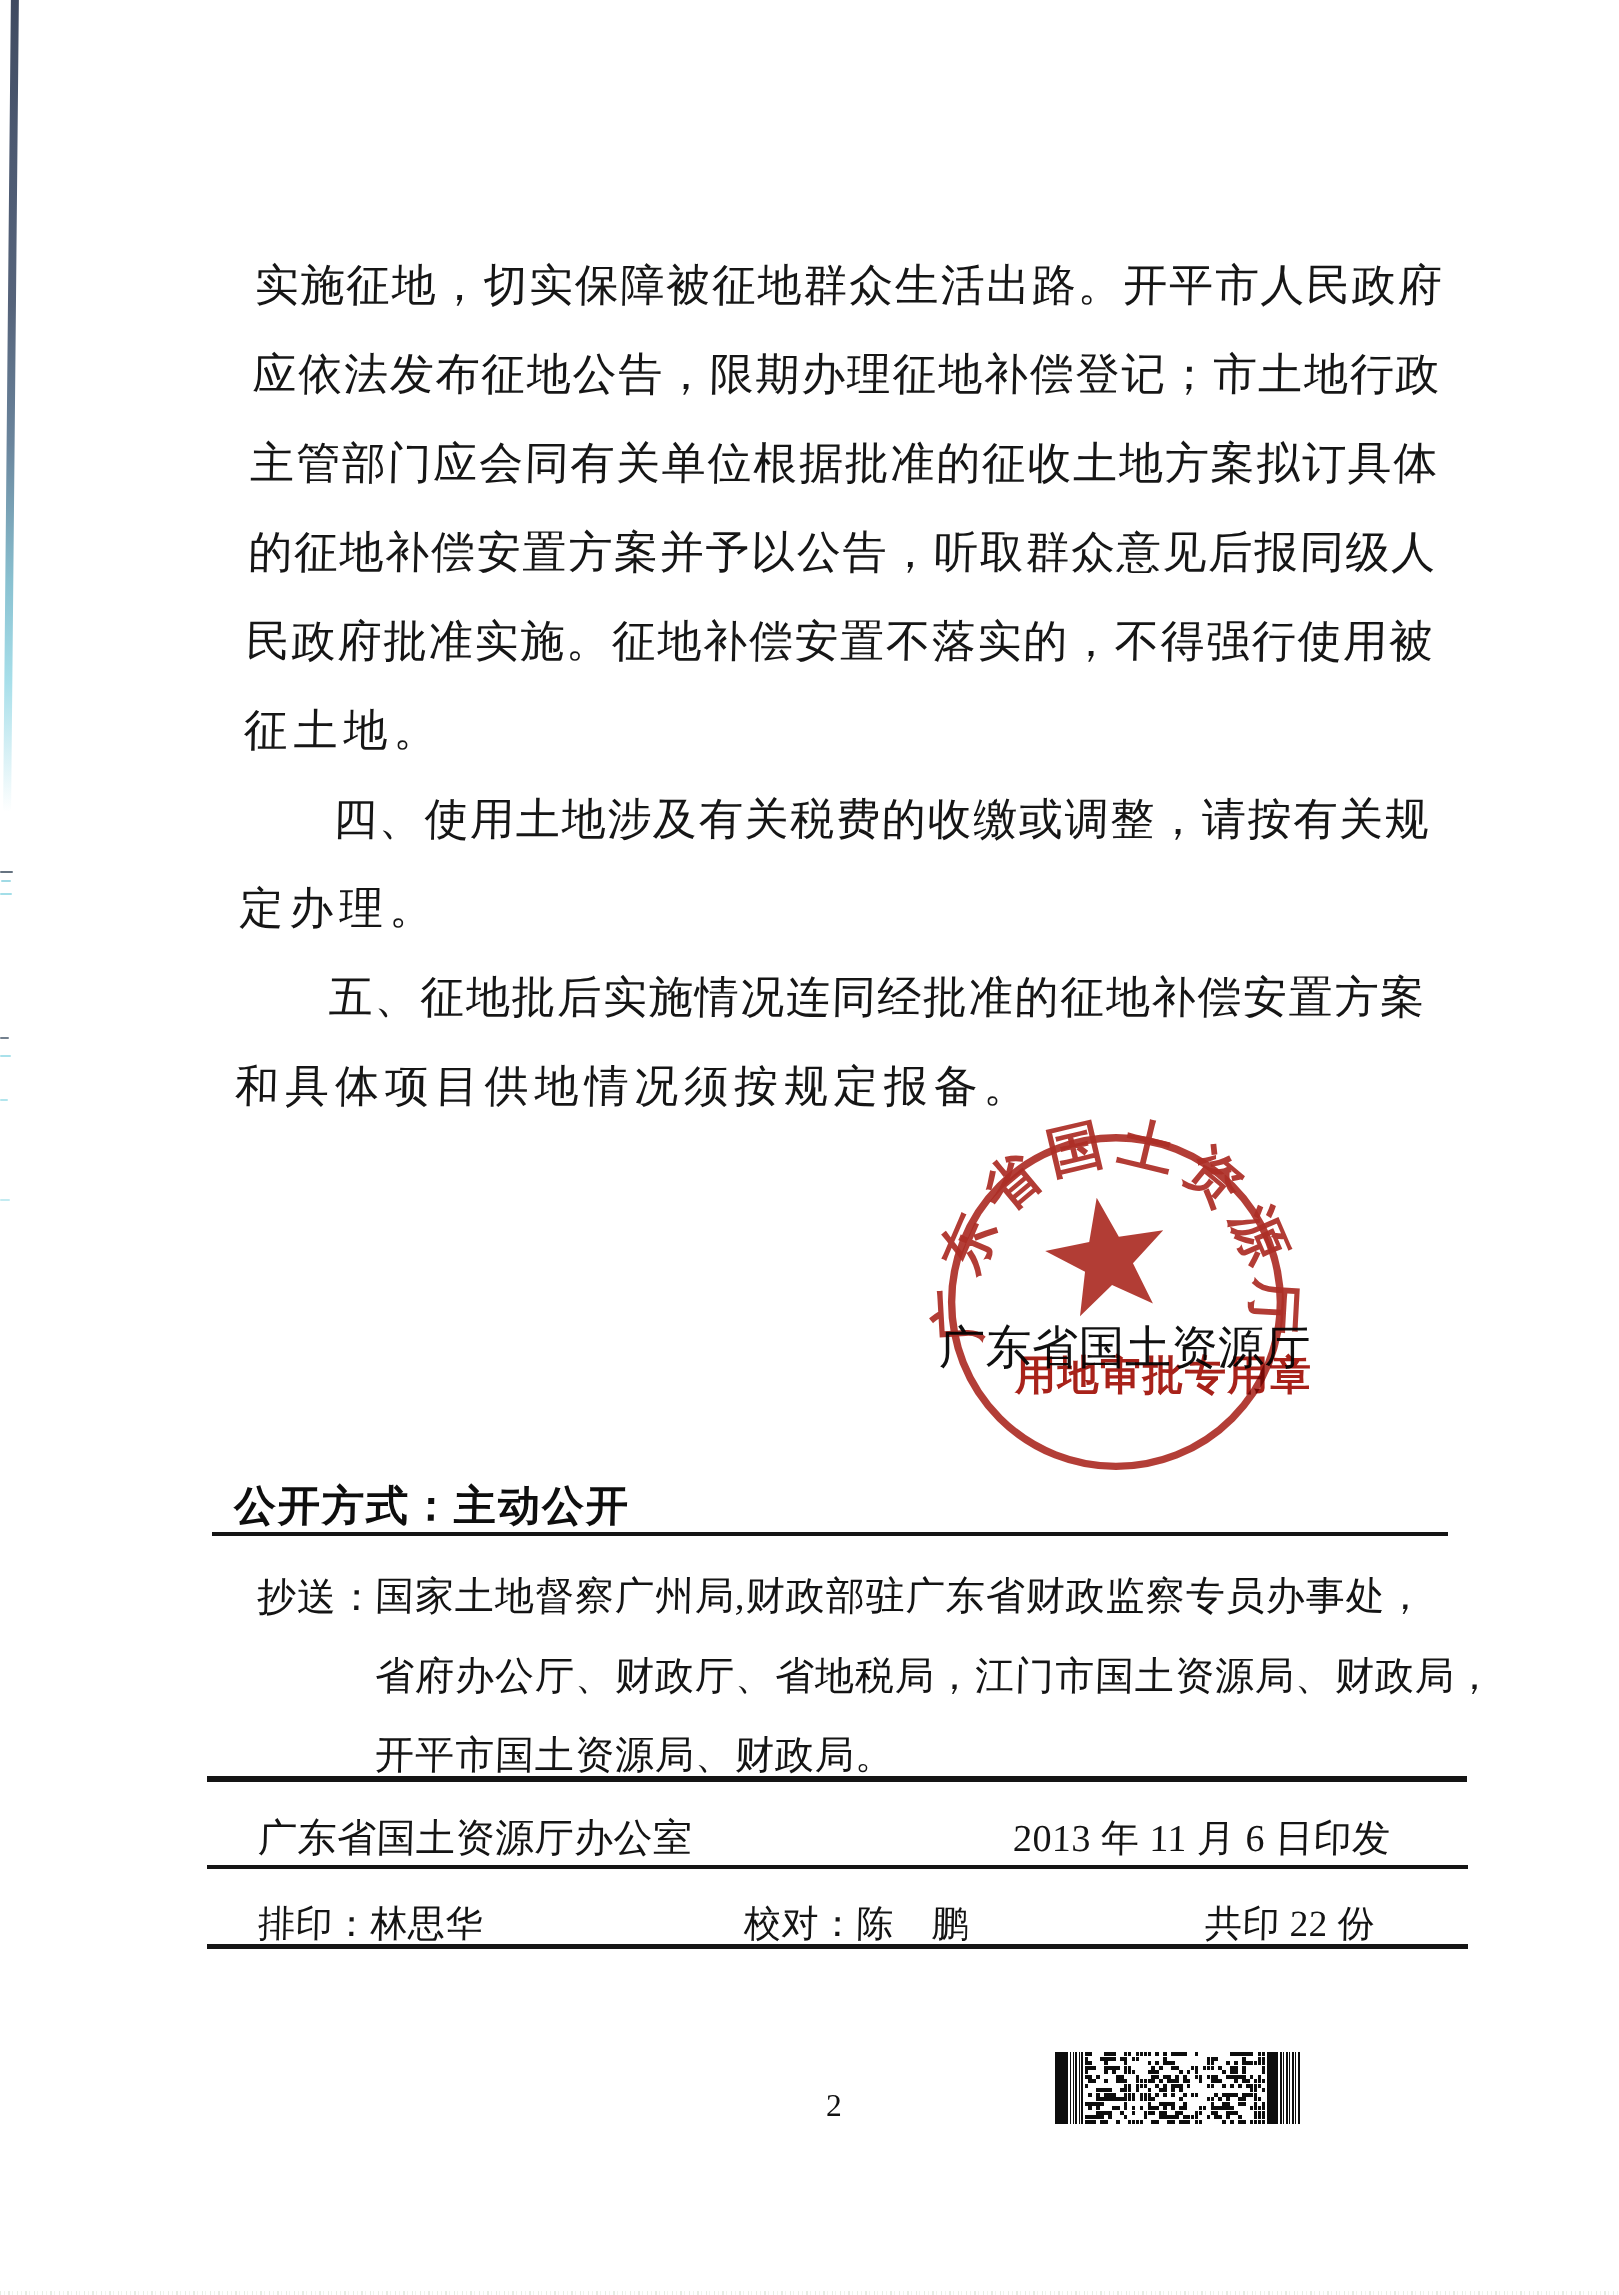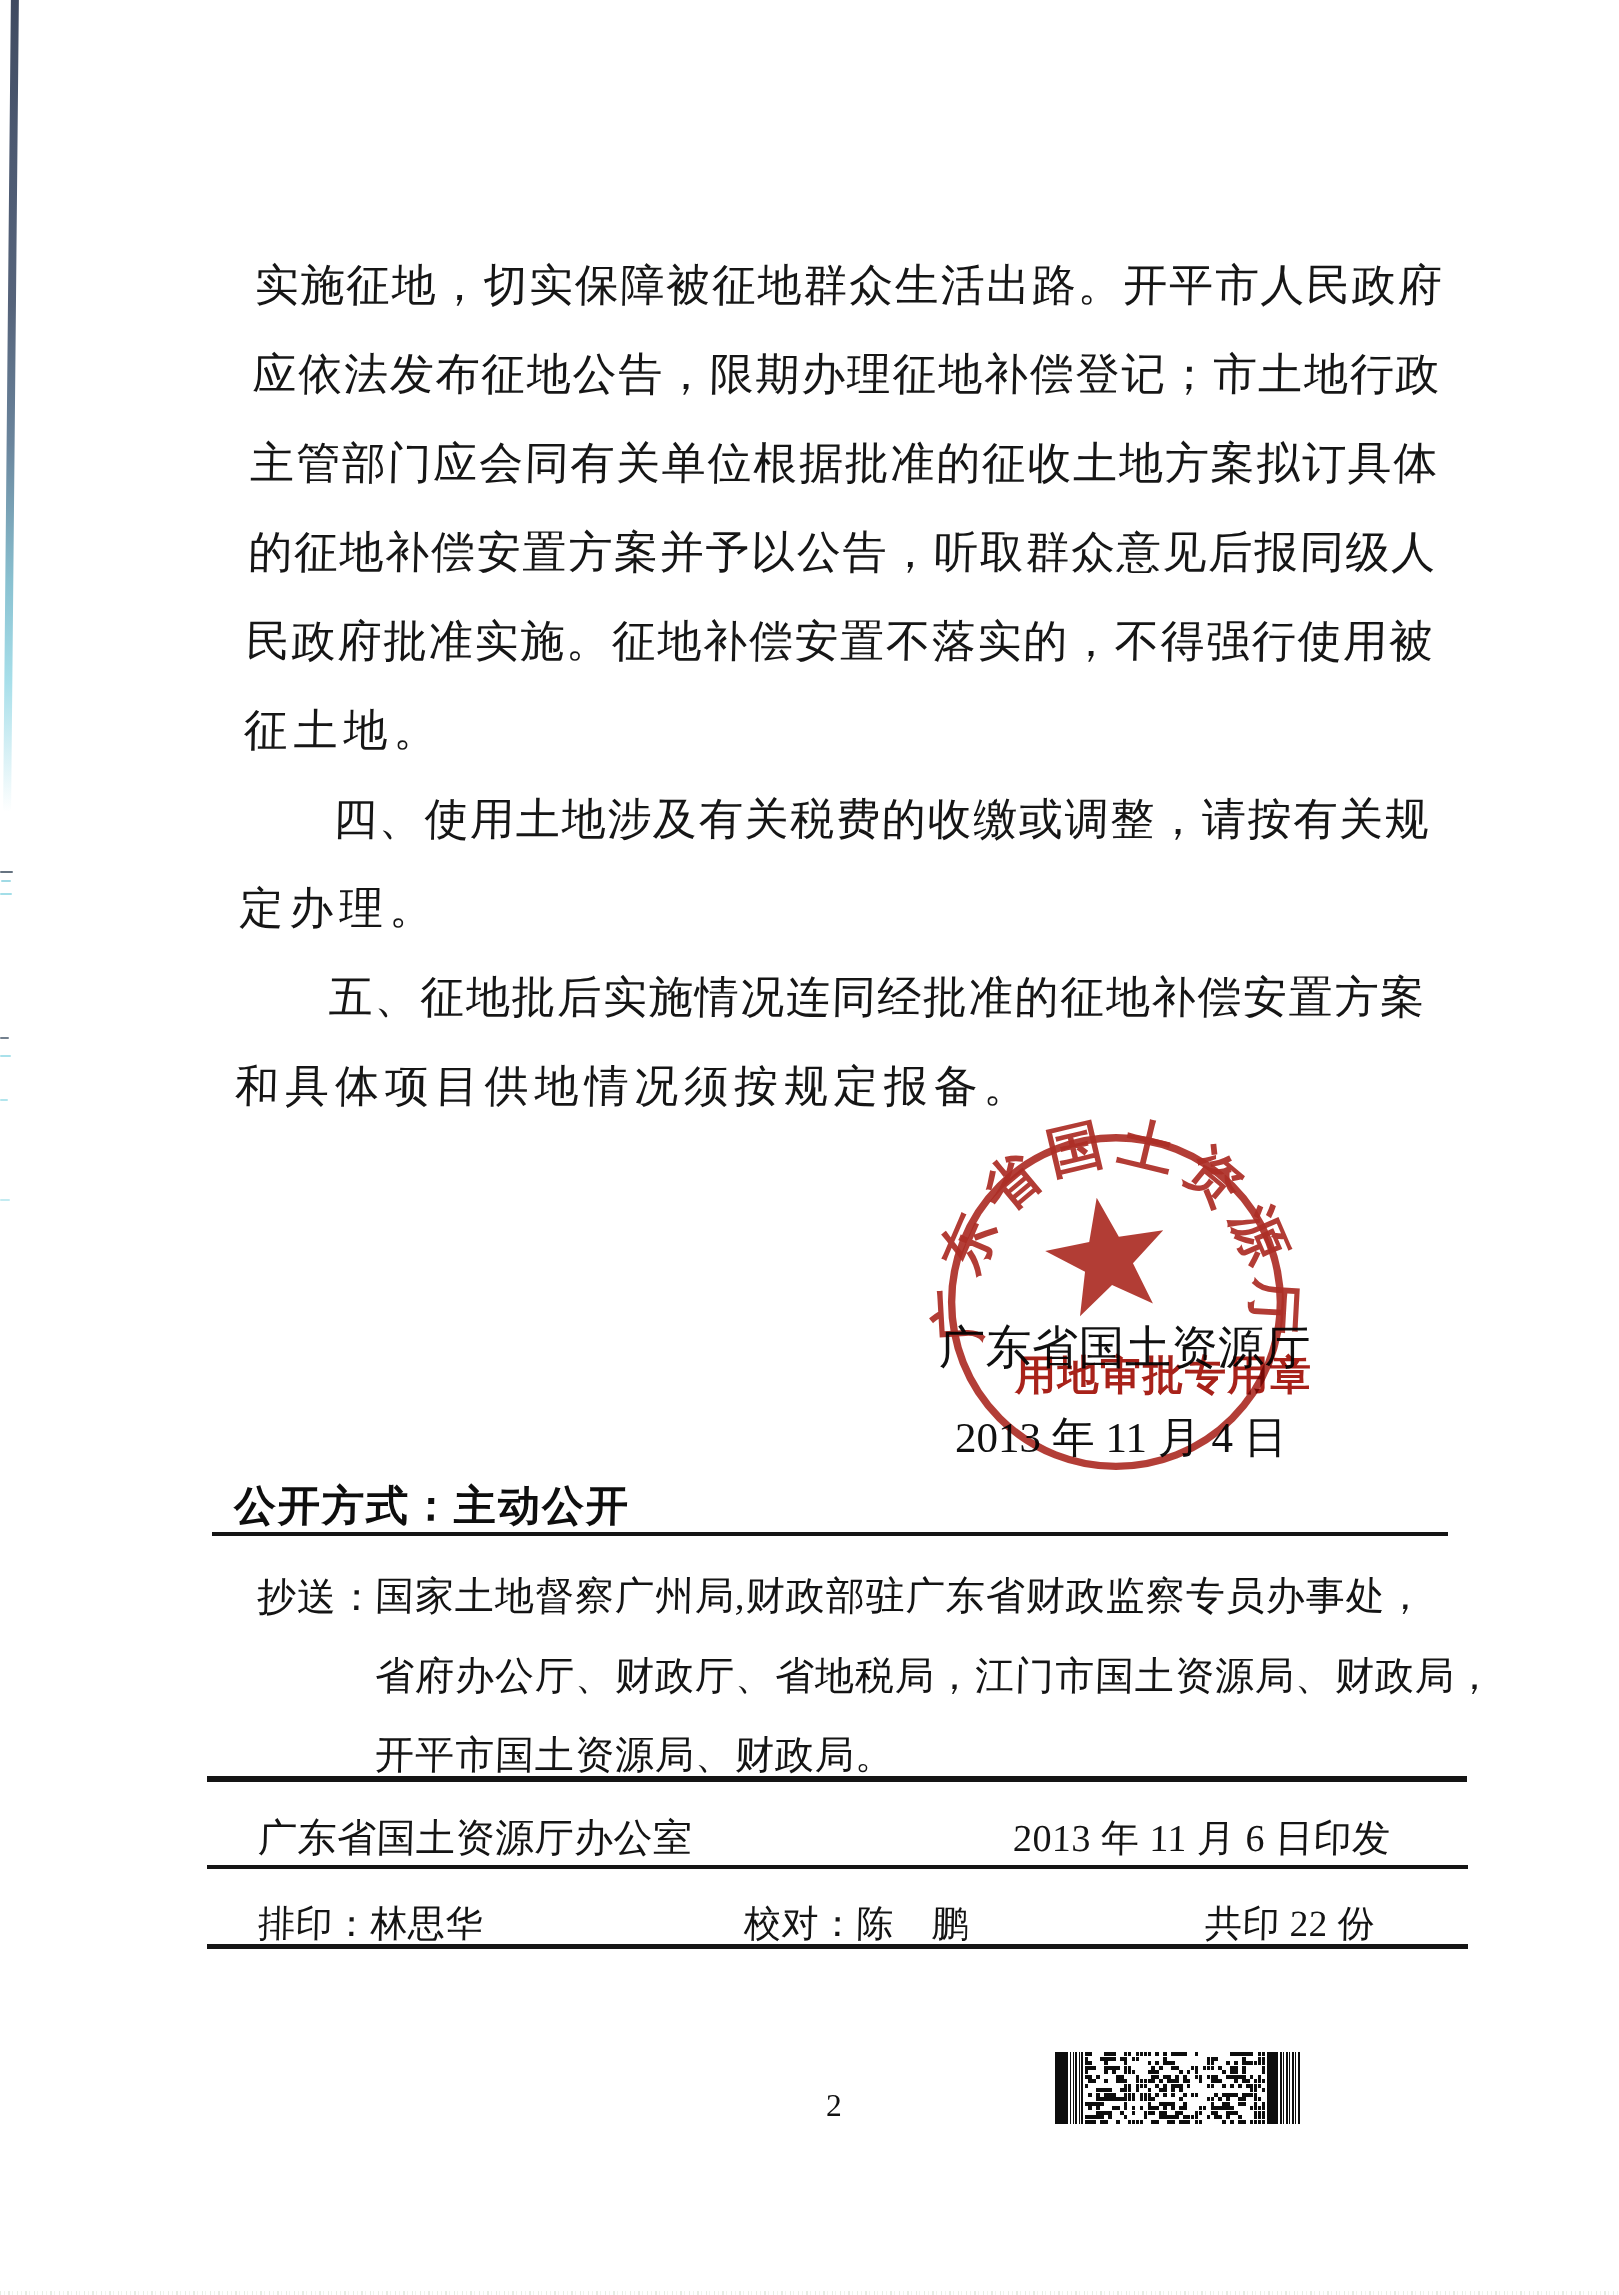--- a/index.html
+++ b/index.html
@@ -123,21 +123,20 @@
       <circle cx="382" cy="378" r="334" fill="none" stroke="var(--seal-red,#a8221a)" stroke-width="15" opacity="0.92"></circle>
       <polygon points="342.8,165.9 387.8,245.3 478.0,231.9 416.5,299.2 457.1,380.9 374.0,343.2 308.9,407.0 319.1,316.4 238.2,274.2 327.6,255.9" fill="var(--seal-red,#a8221a)" opacity="0.93"></polygon>
       <text font-size="112" font-weight="700" letter-spacing="20" fill="var(--seal-red,#a8221a)" opacity="0.93" font-family="Liberation Serif, DejaVu Serif, serif">
         <textPath href="#sealArc" startOffset="50%" text-anchor="middle">广东省国土资源厅</textPath>
       </text>
     </svg>
   </div>
 
   <div class="abs sig">广东省国土资源厅</div>
   <div class="abs seal-inner-text">用地审批专用章</div>
-  <div class="abs sig-date">2013 年 11 月 4 日</div>
 
   <div class="abs disclosure lean"><span>公开方式：</span><span>主动公开</span></div>
   <div class="abs rule rule1"></div>
 
   <div class="abs cc-label lean">抄送：</div>
   <div class="abs cc-line cc-0 lean">国家土地督察广州局,财政部驻广东省财政监察专员办事处，</div>
   <div class="abs cc-line cc-1 lean">省府办公厅、财政厅、省地税局，江门市国土资源局、财政局，</div>
   <div class="abs cc-line cc-2 lean">开平市国土资源局、财政局。</div>
   <div class="abs rule rule2"></div>
 

